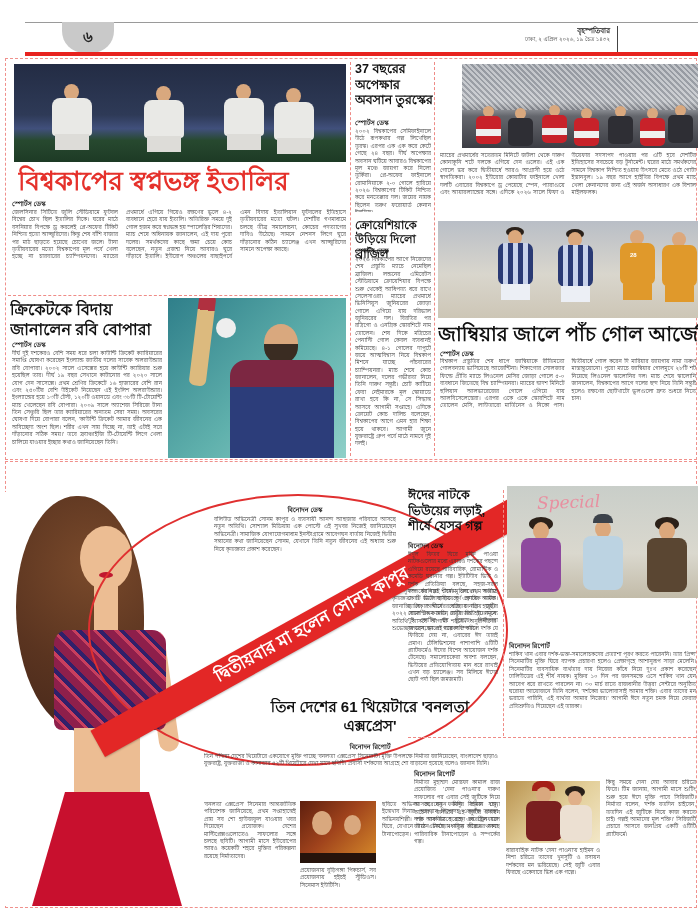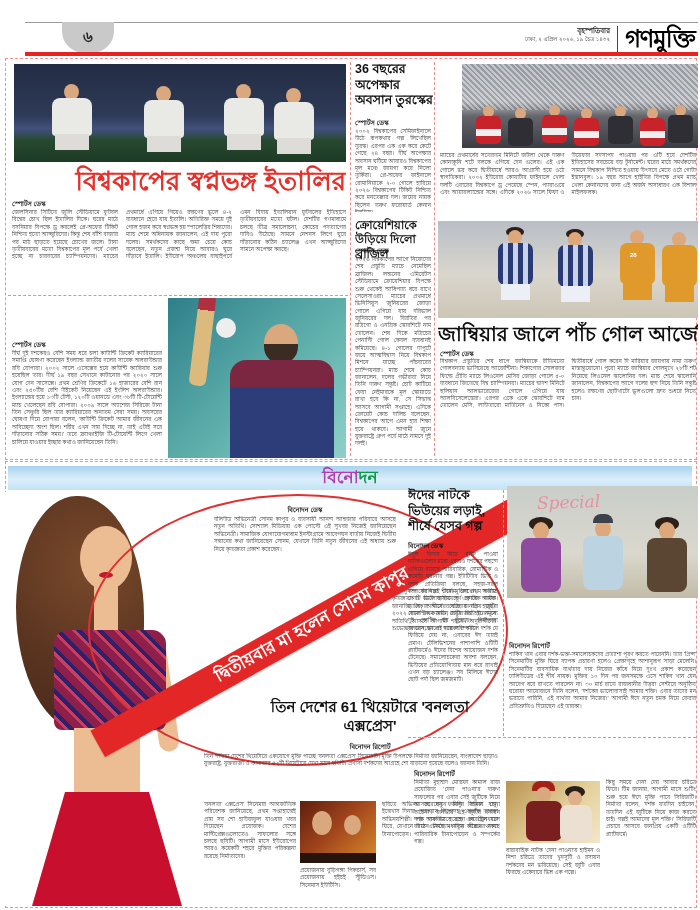--- a/index.html
+++ b/index.html
@@ -110,21 +110,20 @@
 
   <div class="abs hdr-topline"></div>
   <div class="abs pagenum-tab">
     <span>৬</span>
   </div>
   <div class="abs dateblock">
     <div class="weekday">বৃহস্পতিবার</div>
     <div class="dateline">ঢাকা, ২ এপ্রিল ২০২৬, ১৯ চৈত্র ১৪৩২</div>
   </div>
   <div class="abs hdr-divider"></div>
-  <div class="abs masthead">গণমুক্তি</div>
   <div class="abs red-rule"></div>
 
   <div class="abs dash-box" style="left:5px;top:58px;width:690px;height:400px;"></div>
 
   <div class="abs photo p-italy" style="left:14px;top:64px;width:332px;height:98px;">
     <div class="it-player" style="left:36px;bottom:6px;">
         <div class="it-head"></div>
         <div class="it-torso"></div>
         <div class="it-shorts"></div>
       </div>
@@ -137,39 +136,40 @@
         <div class="it-head"></div>
         <div class="it-torso"></div>
         <div class="it-shorts"></div>
       </div>
     <div class="it-player" style="left:258px;bottom:2px;">
         <div class="it-head"></div>
         <div class="it-torso"></div>
         <div class="it-shorts"></div>
       </div>
   </div>
-  <div class="abs hl hl-red" style="left:8px;top:165px;width:338px;font-size:26px;white-space:nowrap;text-align:right;">বিশ্বকাপের স্বপ্নভঙ্গ ইতালির</div>
+  <div class="abs hl hl-red" style="left:18px;top:165px;width:338px;font-size:26px;white-space:nowrap;">বিশ্বকাপের স্বপ্নভঙ্গ ইতালির</div>
   <div class="abs byline" style="left:12px;top:199px;">স্পোর্টস ডেস্ক</div>
   <div class="abs bodytext cols3" style="left:12px;top:209px;width:334px;height:84px;">জেলসিনার সিটিতে জুলি স্টেডিয়ামে ফুটবল বিশ্বের চোখ ছিল ইতালির দিকে। ঘরের মাঠে বসনিয়ার বিপক্ষে ড্র করলেই প্লে-অফের টিকিট নিশ্চিত হতো আজ্জুরিদের। কিন্তু শেষ বাঁশি বাজার পর মাঠ ছাড়তে হয়েছে চোখের জলে। টানা তৃতীয়বারের মতো বিশ্বকাপের মূল পর্বে খেলা হচ্ছে না চারবারের চ্যাম্পিয়নদের। ম্যাচের প্রথমার্ধে এগিয়ে গিয়েও রক্ষণের ভুলে ৪-২ ব্যবধানে হেরে যায় ইতালি। অতিরিক্ত সময়ে দুই গোল হজম করে স্বপ্নভঙ্গ হয় স্পালেত্তির শিষ্যদের। ম্যাচ শেষে অধিনায়ক জানালেন, এই দায় পুরো দলের। সমর্থকদের কাছে ক্ষমা চেয়ে কোচ বলেছেন, নতুন প্রজন্ম নিয়ে আবারও ঘুরে দাঁড়াবে ইতালি। ইউরোপ অঞ্চলের বাছাইপর্বে এমন বিদায় ইতালিয়ান ফুটবলের ইতিহাসে তৃতীয়বারের মতো ঘটল। দেশটির গণমাধ্যমে চলছে তীব্র সমালোচনা, কোচের পদত্যাগের দাবিও উঠেছে। সামনে নেশনস লিগে ঘুরে দাঁড়ানোর কঠিন চ্যালেঞ্জ এখন আজ্জুরিদের সামনে অপেক্ষা করছে।</div>
 
   <div class="abs dash-h" style="left:8px;top:295px;width:340px;"></div>
 
+  <div class="abs hl" style="left:10px;top:300px;width:160px;font-size:16px;">ক্রিকেটকে বিদায় জানালেন রবি বোপারা</div>
   <div class="abs byline" style="left:12px;top:340px;">স্পোর্টস ডেস্ক</div>
   <div class="abs bodytext" style="left:12px;top:350px;width:150px;height:106px;">দীর্ঘ দুই দশকেরও বেশি সময় ধরে চলা কাউন্টি ক্রিকেট ক্যারিয়ারের সমাপ্তি ঘোষণা করেছেন ইংল্যান্ড জাতীয় দলের সাবেক অলরাউন্ডার রবি বোপারা। ২০০২ সালে এসেক্সের হয়ে কাউন্টি ক্যারিয়ার শুরু হয়েছিল তার। দীর্ঘ ১৯ বছর সেখানে কাটানোর পর ২০২০ সালে যোগ দেন সাসেক্সে। প্রথম শ্রেণির ক্রিকেটে ১৬ হাজারের বেশি রান এবং ২৫০টির বেশি উইকেট নিয়েছেন এই ইংলিশ অলরাউন্ডার। ইংল্যান্ডের হয়ে ১৩টি টেস্ট, ১২০টি ওয়ানডে এবং ৩৮টি টি-টোয়েন্টি ম্যাচ খেলেছেন রবি বোপারা। ২০০৯ সালে অ্যাশেজ সিরিজে টানা তিন সেঞ্চুরি ছিল তার ক্যারিয়ারের অন্যতম সেরা সময়। অবসরের ঘোষণা দিয়ে বোপারা বলেন, 'কাউন্টি ক্রিকেট আমার জীবনের এক অবিচ্ছেদ্য অংশ ছিল। শরীর এখন সায় দিচ্ছে না, তাই এটাই সরে দাঁড়ানোর সঠিক সময়।' তবে ফ্র্যাঞ্চাইজি টি-টোয়েন্টি লিগে খেলা চালিয়ে যাওয়ার ইচ্ছার কথাও জানিয়েছেন তিনি।</div>
   <div class="abs photo p-bopara" style="left:168px;top:298px;width:178px;height:160px;">
     <div class="bp-bat"></div>
     <div class="bp-glove"></div>
     <div class="bp-head"></div>
     <div class="bp-beard"></div>
     <div class="bp-torso"></div>
   </div>
 
   <div class="abs dash-v" style="left:350px;top:62px;height:394px;"></div>
 
-  <div class="abs hl" style="left:355px;top:62px;width:78px;font-size:12.5px;">36 বছরের অপেক্ষার অবসান তুরস্কের</div>
+  <div class="abs hl" style="left:355px;top:62px;width:78px;font-size:12.5px;">37 বছরের অপেক্ষার অবসান তুরস্কের</div>
   <div class="abs byline" style="left:355px;top:118px;">স্পোর্টস ডেস্ক</div>
   <div class="abs bodytext" style="left:355px;top:128px;width:76px;height:84px;">২০০২ বিশ্বকাপের সেমিফাইনালে উঠে রূপকথার গল্প লিখেছিল তুরস্ক। এরপর এক এক করে কেটে গেছে ২৪ বছর। দীর্ঘ অপেক্ষার অবসান ঘটিয়ে আবারও বিশ্বকাপের মূল মঞ্চে জায়গা করে নিলো তুর্কিরা। প্লে-অফের ফাইনালে রোমানিয়াকে ২-০ গোলে হারিয়ে ২০২৬ বিশ্বকাপের টিকিট নিশ্চিত করে মনতেল্লার দল। জয়ের নায়ক ছিলেন তরুণ ফরোয়ার্ড কেনান ইলদিজ।</div>
 
   <div class="abs hl" style="left:355px;top:218px;width:78px;font-size:11.5px;">ক্রোয়েশিয়াকে উড়িয়ে দিলো ব্রাজিল</div>
   <div class="abs byline" style="left:355px;top:246px;">স্পোর্টস ডেস্ক</div>
   <div class="abs bodytext" style="left:355px;top:256px;width:76px;height:198px;">২০২৬ বিশ্বকাপের আগে নিজেদের শেষ প্রস্তুতি ম্যাচে নেমেছিল ব্রাজিল। লন্ডনের এমিরেটস স্টেডিয়ামে ক্রোয়েশিয়ার বিপক্ষে শুরু থেকেই আধিপত্য ধরে রাখে সেলেসাওরা। ম্যাচের প্রথমার্ধে ভিনিসিয়ুস জুনিয়রের জোড়া গোলে এগিয়ে যায় দরিভাল জুনিয়রের দল। বিরতির পর রদ্রিগো ও এনদ্রিক স্কোরশিটে নাম তোলেন। শেষ দিকে মদ্রিচের পেনাল্টি গোল কেবল ব্যবধানই কমিয়েছে। ৪-১ গোলের দাপুটে জয়ে আত্মবিশ্বাস নিয়ে বিশ্বকাপ মিশনে যাচ্ছে পাঁচবারের চ্যাম্পিয়নরা। ম্যাচ শেষে কোচ জানালেন, দলের গভীরতা নিয়ে তিনি দারুণ সন্তুষ্ট। চোট কাটিয়ে ফেরা নেইমারকে মূল স্কোয়াডে রাখা হবে কি না, সে সিদ্ধান্ত আসবে আগামী সপ্তাহে। এদিকে ক্রোয়েট কোচ দালিচ বলেছেন, বিশ্বকাপের আগে এমন হার শিক্ষা হয়ে থাকবে। আগামী জুনে যুক্তরাষ্ট্রে গ্রুপ পর্বে মাঠে নামবে দুই দলই।</div>
 
   <div class="abs dash-v" style="left:434px;top:62px;height:394px;"></div>
 
   <div class="abs photo p-turkey" style="left:462px;top:64px;width:236px;height:84px;">
@@ -229,24 +229,20 @@
         <div class="ar-torso"></div>
         <div class="ar-shorts"></div>
       </div>
   </div>
   <div class="abs hl" style="left:438px;top:322px;width:260px;font-size:20px;white-space:nowrap;">জাম্বিয়ার জালে পাঁচ গোল আর্জেন্টিনার</div>
   <div class="abs byline" style="left:440px;top:349px;">স্পোর্টস ডেস্ক</div>
   <div class="abs bodytext cols2" style="left:440px;top:358px;width:256px;height:96px;">বিশ্বকাপ প্রস্তুতির শেষ ধাপে জাম্বিয়াকে রীতিমতো গোলবন্যায় ভাসিয়েছে আর্জেন্টিনা। শিকাগোর সোলজার ফিল্ডে প্রীতি ম্যাচে লিওনেল মেসির জোড়া গোলে ৫-০ ব্যবধানে জিতেছে বিশ্ব চ্যাম্পিয়নরা। ম্যাচের দ্বাদশ মিনিটে হুলিয়ান আলভারেজের গোলে এগিয়ে যায় আলবিসেলেস্তেরা। এরপর একে একে স্কোরশিটে নাম তোলেন মেসি, লাউতারো মার্তিনেস ও নিকো পাস। দ্বিতীয়ার্ধে গোল করেন দি মারিয়ার জায়গায় নামা তরুণ মাস্তান্তুয়োনো। পুরো ম্যাচে জাম্বিয়ার গোলমুখে ২৮টি শট নিয়েছে লিওনেল স্কালোনির দল। ম্যাচ শেষে স্কালোনি জানালেন, বিশ্বকাপের আগে দলের ছন্দ নিয়ে তিনি সন্তুষ্ট হলেও রক্ষণের ছোটখাটো ভুলগুলো দ্রুত শুধরে নিতে চান।</div>
 
   <div class="abs dash-box" style="left:5px;top:461px;width:690px;height:445px;"></div>
 
-  <div class="abs ent-band">
-    <span style="color:#b63bb3;">বিনো</span>
-      <span style="color:#0a9a44;">দন</span>
-  </div>
 
   <div class="abs photo p-sonam" style="left:2px;top:492px;width:198px;height:414px;">
     <div class="so-hair"></div>
     <div class="so-face"></div>
     <div class="so-lips"></div>
     <div class="so-neck"></div>
     <div class="so-arm"></div>
     <div class="so-top"></div>
     <div class="so-waist"></div>
     <div class="so-skirt"></div>

